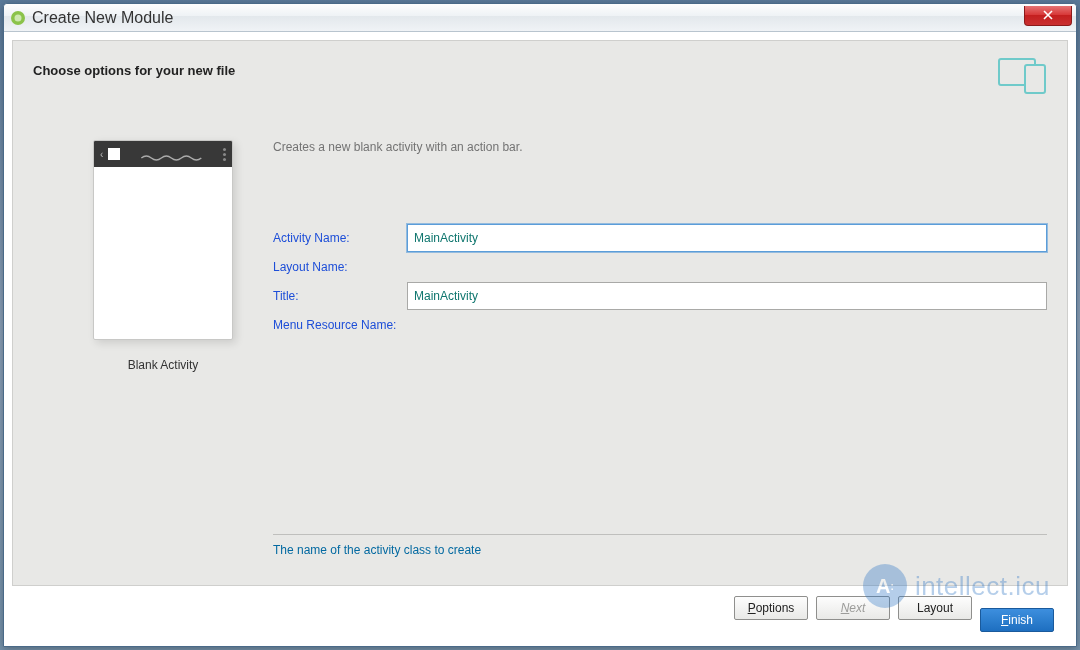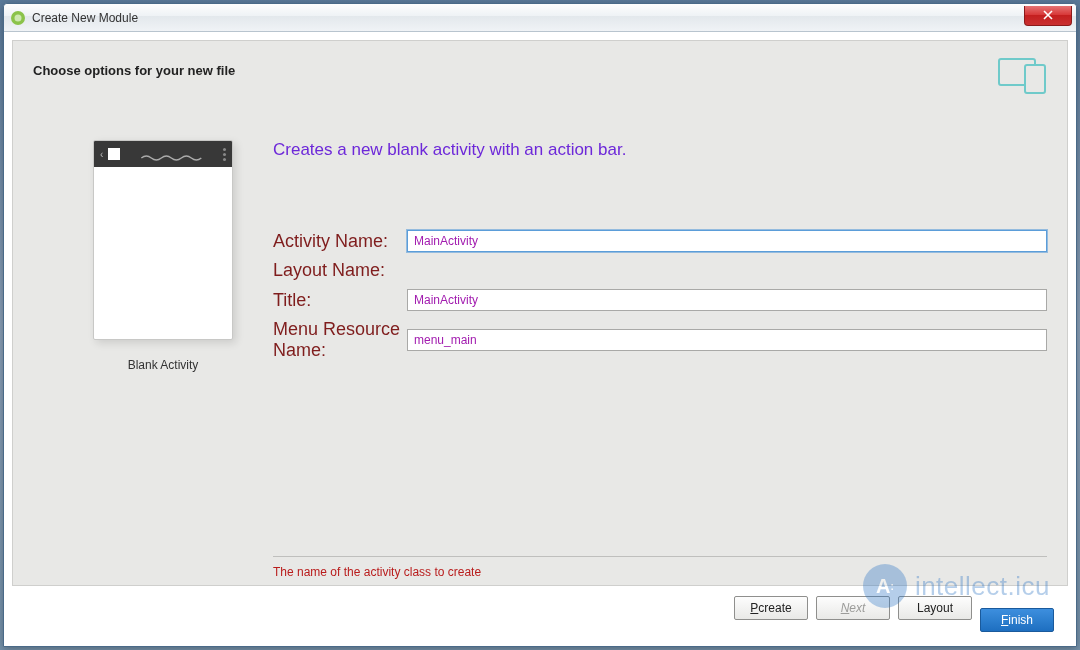--- a/index.html
+++ b/index.html
@@ -27,21 +27,21 @@
       border-bottom: 1px solid #b8c4ce;
       border-radius: 4px 4px 0 0;
       display: flex; align-items: center;
       padding: 0 0 0 6px;
     }
     .app-icon {
       width: 16px; height: 16px;
       margin-right: 6px;
       display: flex; align-items: center; justify-content: center;
     }
-    .title-text { font-size: 12px; color: #333; flex: 1; }
+    .title-text { font-size: 16px; color: #333; flex: 1; }
     .close-btn {
       width: 48px; height: 20px;
       background: linear-gradient(to bottom, #e57373 0%, #d83a3a 45%, #c41e1e 46%, #c93030 100%);
       border: 1px solid #8b1a1a;
       border-top: none;
       border-radius: 0 0 4px 4px;
       margin-top: -4px;
       margin-right: 4px;
       display: flex; align-items: center; justify-content: center;
       cursor: pointer;
@@ -95,37 +95,37 @@
     .ab-square { width: 12px; height: 12px; background: #fff; }
     .ab-wave { flex:1; height: 6px; margin: 0 4px; position: relative; }
     .ab-wave svg { width: 100%; height: 8px; }
     .ab-dots { display:flex; flex-direction: column; gap: 2px; }
     .ab-dots span { width: 3px; height: 3px; background: #888; border-radius: 50%; display: block; }
     .preview-caption { margin-top: 18px; font-size: 12px; color: #333; }
     .form-col {
       flex: 1;
       display: flex; flex-direction: column;
     }
-    .form-desc { font-size: 17px; color: #6d28d9; margin-bottom: 6px; }
+    .form-desc { font-size: 12px; color: #737373; margin-bottom: 6px; }
     .form-fields { margin-top: 64px; }
     .field-row { display: flex; align-items: center; margin-bottom: 8px; }
-    .field-label { width: 134px; font-size: 18px; color: #7f1d1d; }
+    .field-label { width: 134px; font-size: 12px; color: #1d4ed8; }
     .field-input {
-      flex: 1; height: 22px;
+      flex: 1; height: 28px;
       border: 1px solid #a9a9a7;
       background: #fff;
       font-size: 12px;
       padding: 0 6px;
       font-family: inherit;
-      color: #a21caf;
+      color: #0f766e;
     }
     .field-input.active { border-color: #5b9dd9; box-shadow: 0 0 0 1px rgba(91,157,217,0.6); }
     .bottom-area { margin-top: auto; }
     .help-sep { border: none; border-top: 1px solid #bfbfbd; margin: 0 0 8px 0; }
-    .help-text { font-size: 12px; color: #b91c1c; padding-bottom: 6px; }
+    .help-text { font-size: 12px; color: #0369a1; padding-bottom: 28px; }
     .button-bar {
       margin: 0 8px 8px 8px;
       display: flex; justify-content: flex-end; gap: 8px;
       padding: 4px 14px 6px 0;
     }
     .btn {
       min-width: 74px; height: 24px;
       border: 1px solid #8f8f8d;
       background: linear-gradient(to bottom, #fdfdfd 0%, #e9e9e7 100%);
       font-size: 12px; color: #222;
@@ -217,34 +217,33 @@
           </div>
           <div class="field-row">
             <div class="field-label">Layout Name:</div>
           </div>
           <div class="field-row">
             <div class="field-label">Title:</div>
             <input class="field-input" type="text" value="MainActivity" style="">
           </div>
           <div class="field-row">
             <div class="field-label">Menu Resource Name:</div>
-            <input class="field-input" type="text" value="menu_main" style="">
           </div>
         </div>
 
         <div class="bottom-area">
           <hr class="help-sep">
           <div class="help-text">The name of the activity class to create</div>
         </div>
       </div>
     </div>
   </div>
 
   <div class="button-bar">
-    <button class="btn"><u>P</u><span>create</span></button>
+    <button class="btn"><u>P</u><span>options</span></button>
     <button class="btn" disabled=""><u>N</u><span>ext</span></button>
     <button class="btn">Layout</button>
     <button class="btn btn-primary"><u>F</u><span>inish</span></button>
   </div>
 
   <div class="watermark">
     <div class="wm-circle">A<span style="font-size:10px;vertical-align:super">:</span></div>
     <div class="wm-text">intellect.icu</div>
   </div>
 </div>

